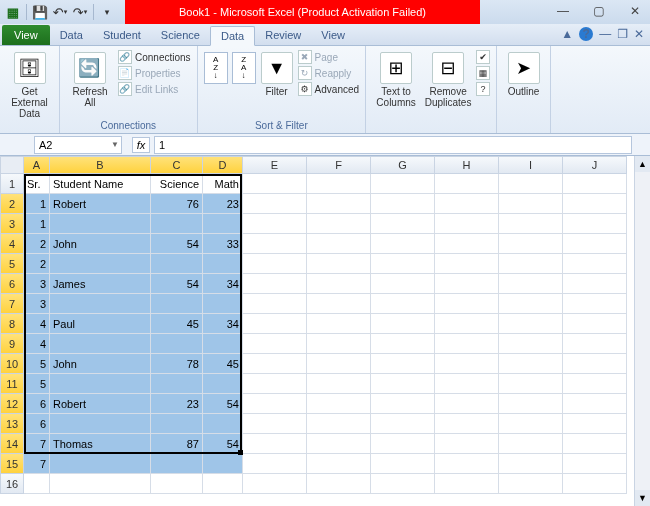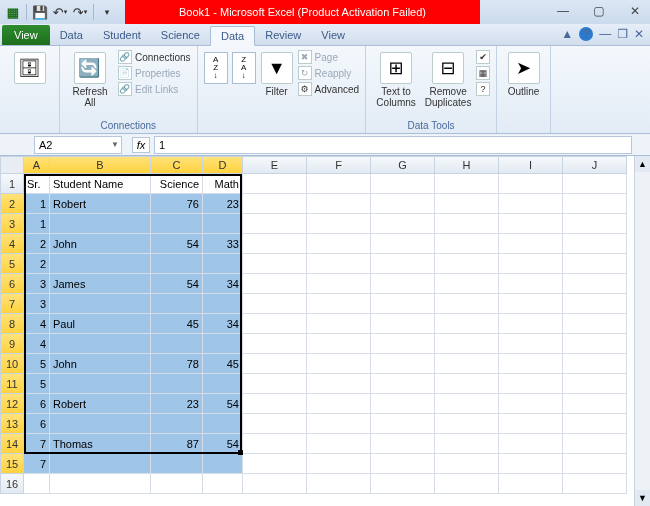--- a/index.html
+++ b/index.html
@@ -105,20 +105,21 @@
     <span>❐</span>
     <span>✕</span>
   </div>
 </div>
 
 <div class="ribbon">
   <div class="group" style="width:60px">
     <div class="group-body">
       <div class="bigbtn">
         <div class="ico">🗄</div>
+        <div class="lbl">Get External Data</div>
       </div>
     </div>
     <div class="group-label">&nbsp;</div>
   </div>
   <div class="group">
     <div class="group-body">
       <div class="bigbtn">
         <div class="ico">🔄</div>
         <div class="lbl">Refresh All</div>
       </div>
@@ -163,20 +164,21 @@
         <div class="smbtn dis">
             <span class="si">↻</span>
             <span>Reapply</span>
           </div>
         <div class="smbtn">
             <span class="si">⚙</span>
             <span>Advanced</span>
           </div>
       </div>
     </div>
+    <div class="group-label">Sort &amp; Filter</div>
   </div>
   <div class="group">
     <div class="group-body">
       <div class="bigbtn">
         <div class="ico">⊞</div>
         <div class="lbl">Text to Columns</div>
       </div>
       <div class="bigbtn">
         <div class="ico">⊟</div>
         <div class="lbl">Remove Duplicates</div>
@@ -186,21 +188,20 @@
             <span class="si">✔</span>
           </div>
         <div class="smbtn">
             <span class="si">▦</span>
           </div>
         <div class="smbtn">
             <span class="si">?</span>
           </div>
       </div>
     </div>
-    <div class="group-label">Data Tools</div>
   </div>
   <div class="group" style="width:54px">
     <div class="group-body">
       <div class="bigbtn">
         <div class="ico">➤</div>
         <div class="lbl">Outline</div>
       </div>
     </div>
     <div class="group-label">&nbsp;</div>
   </div>

